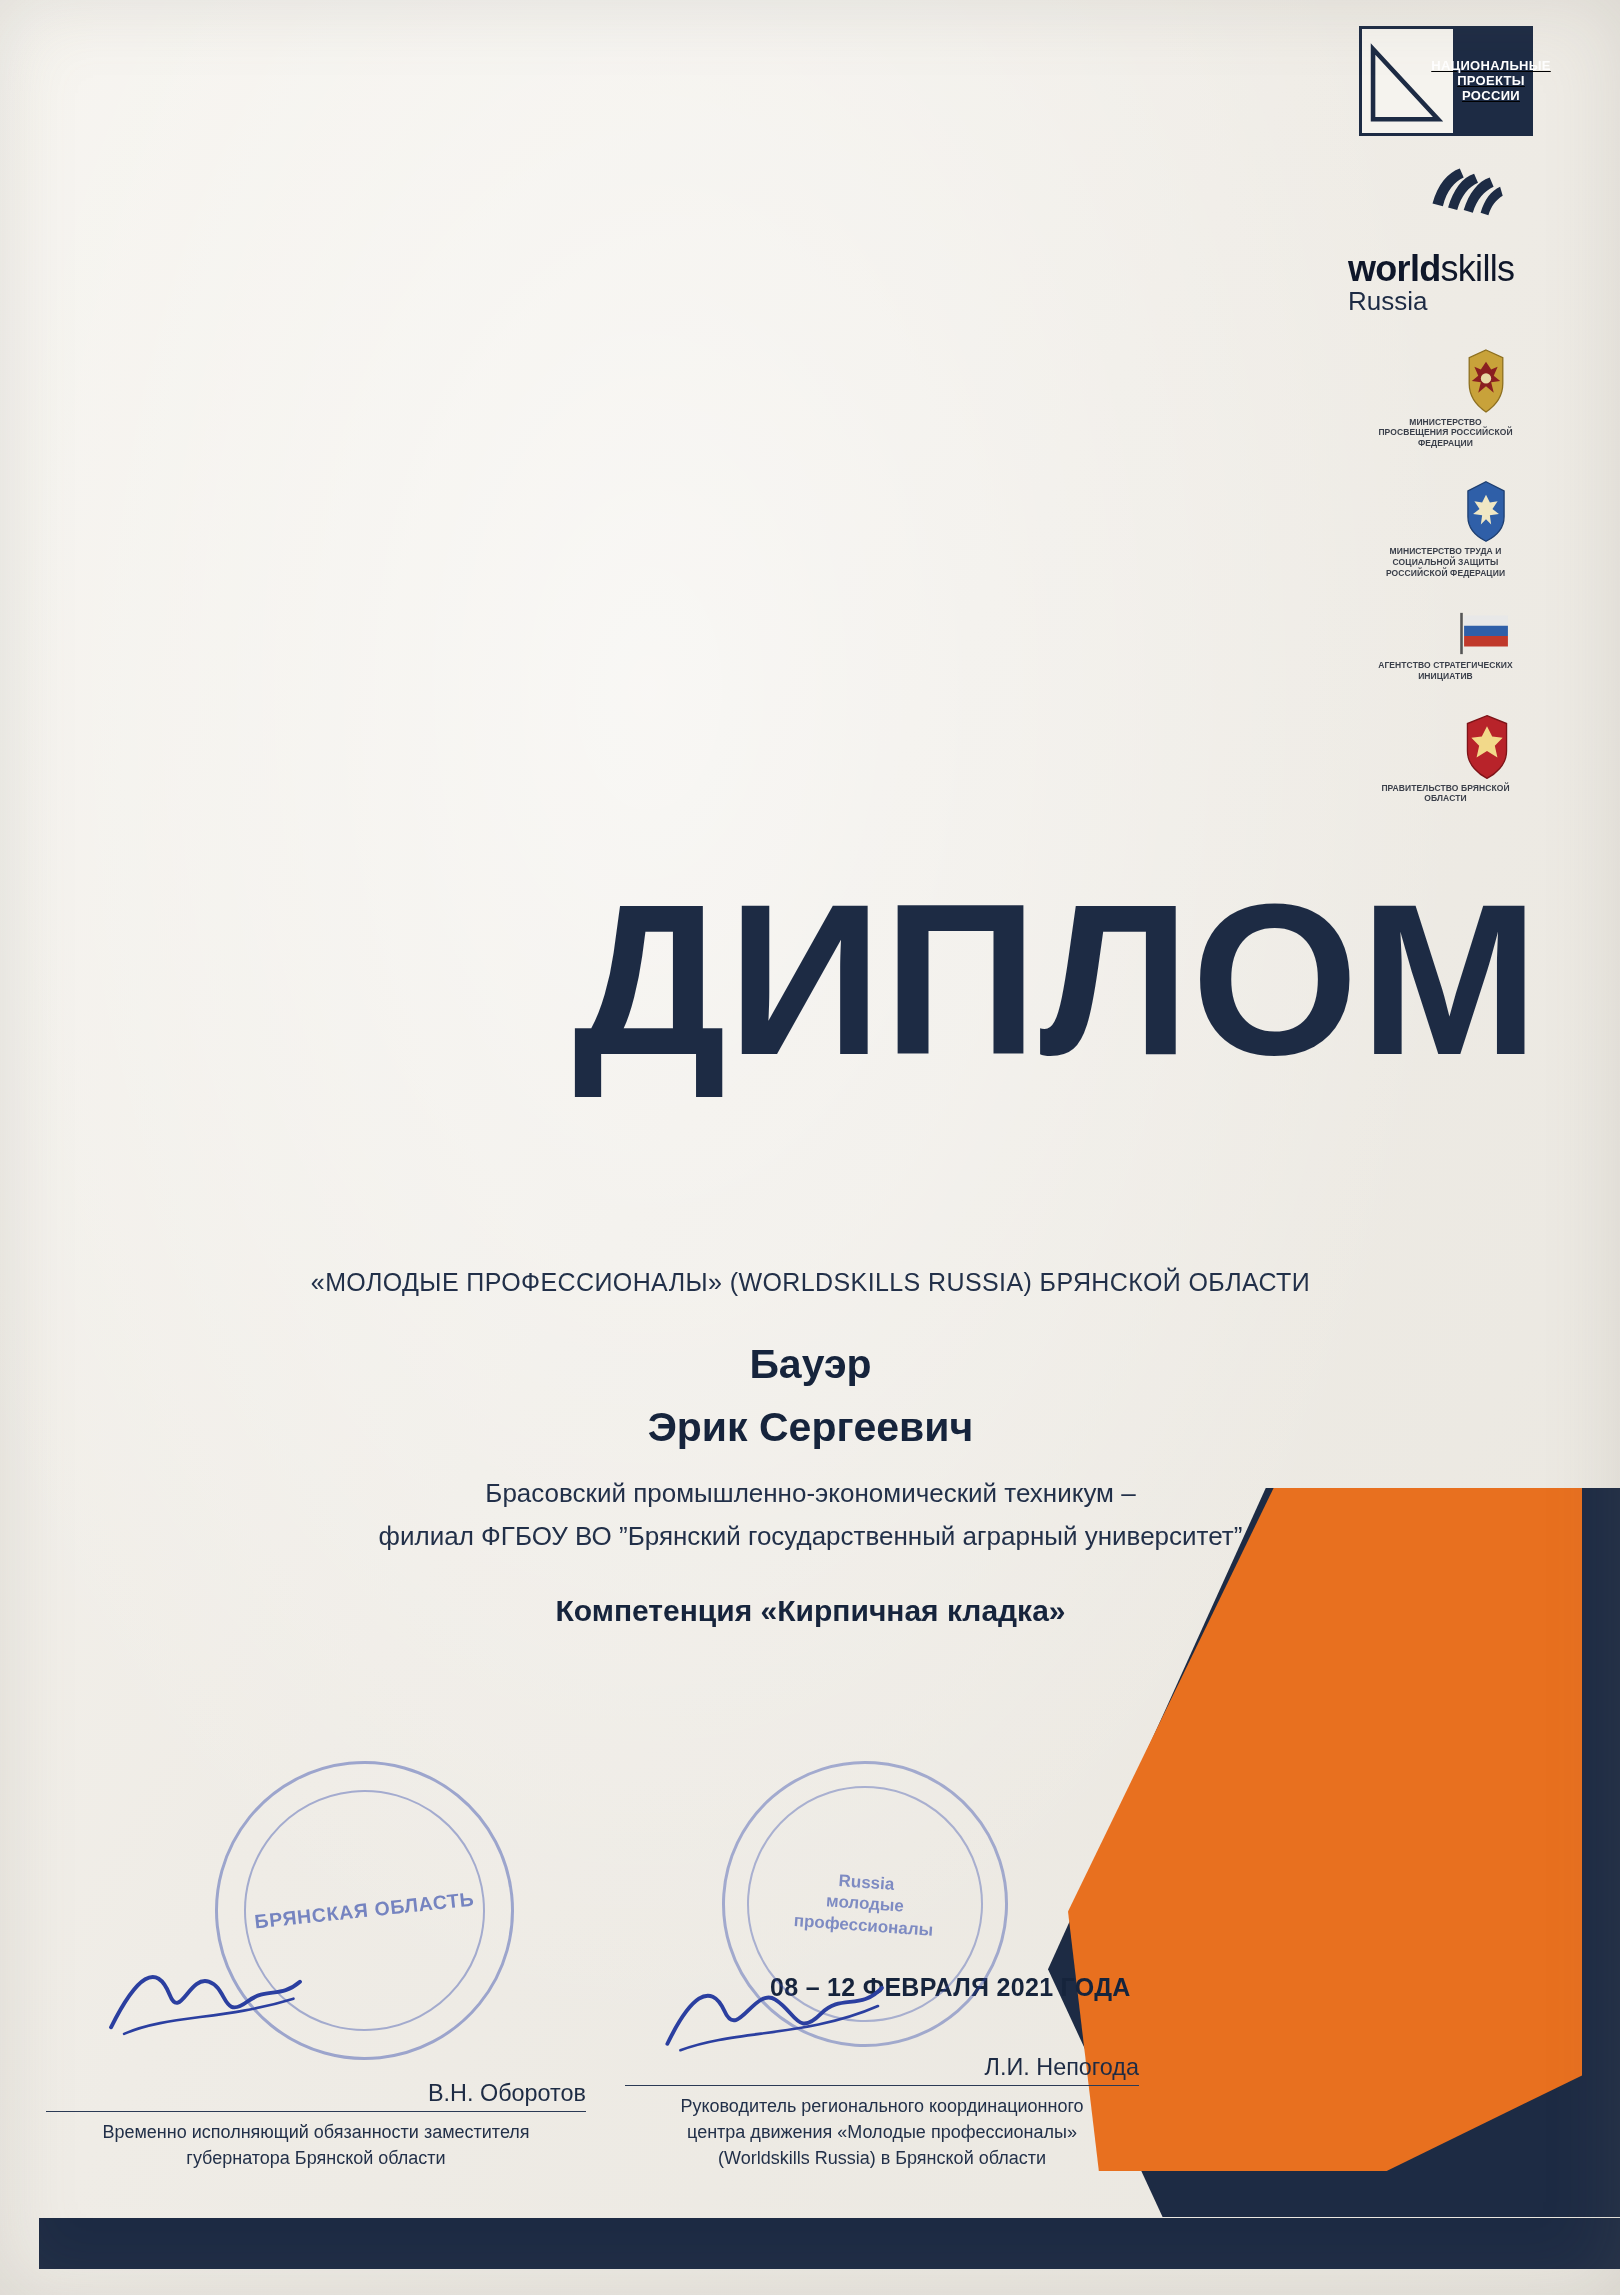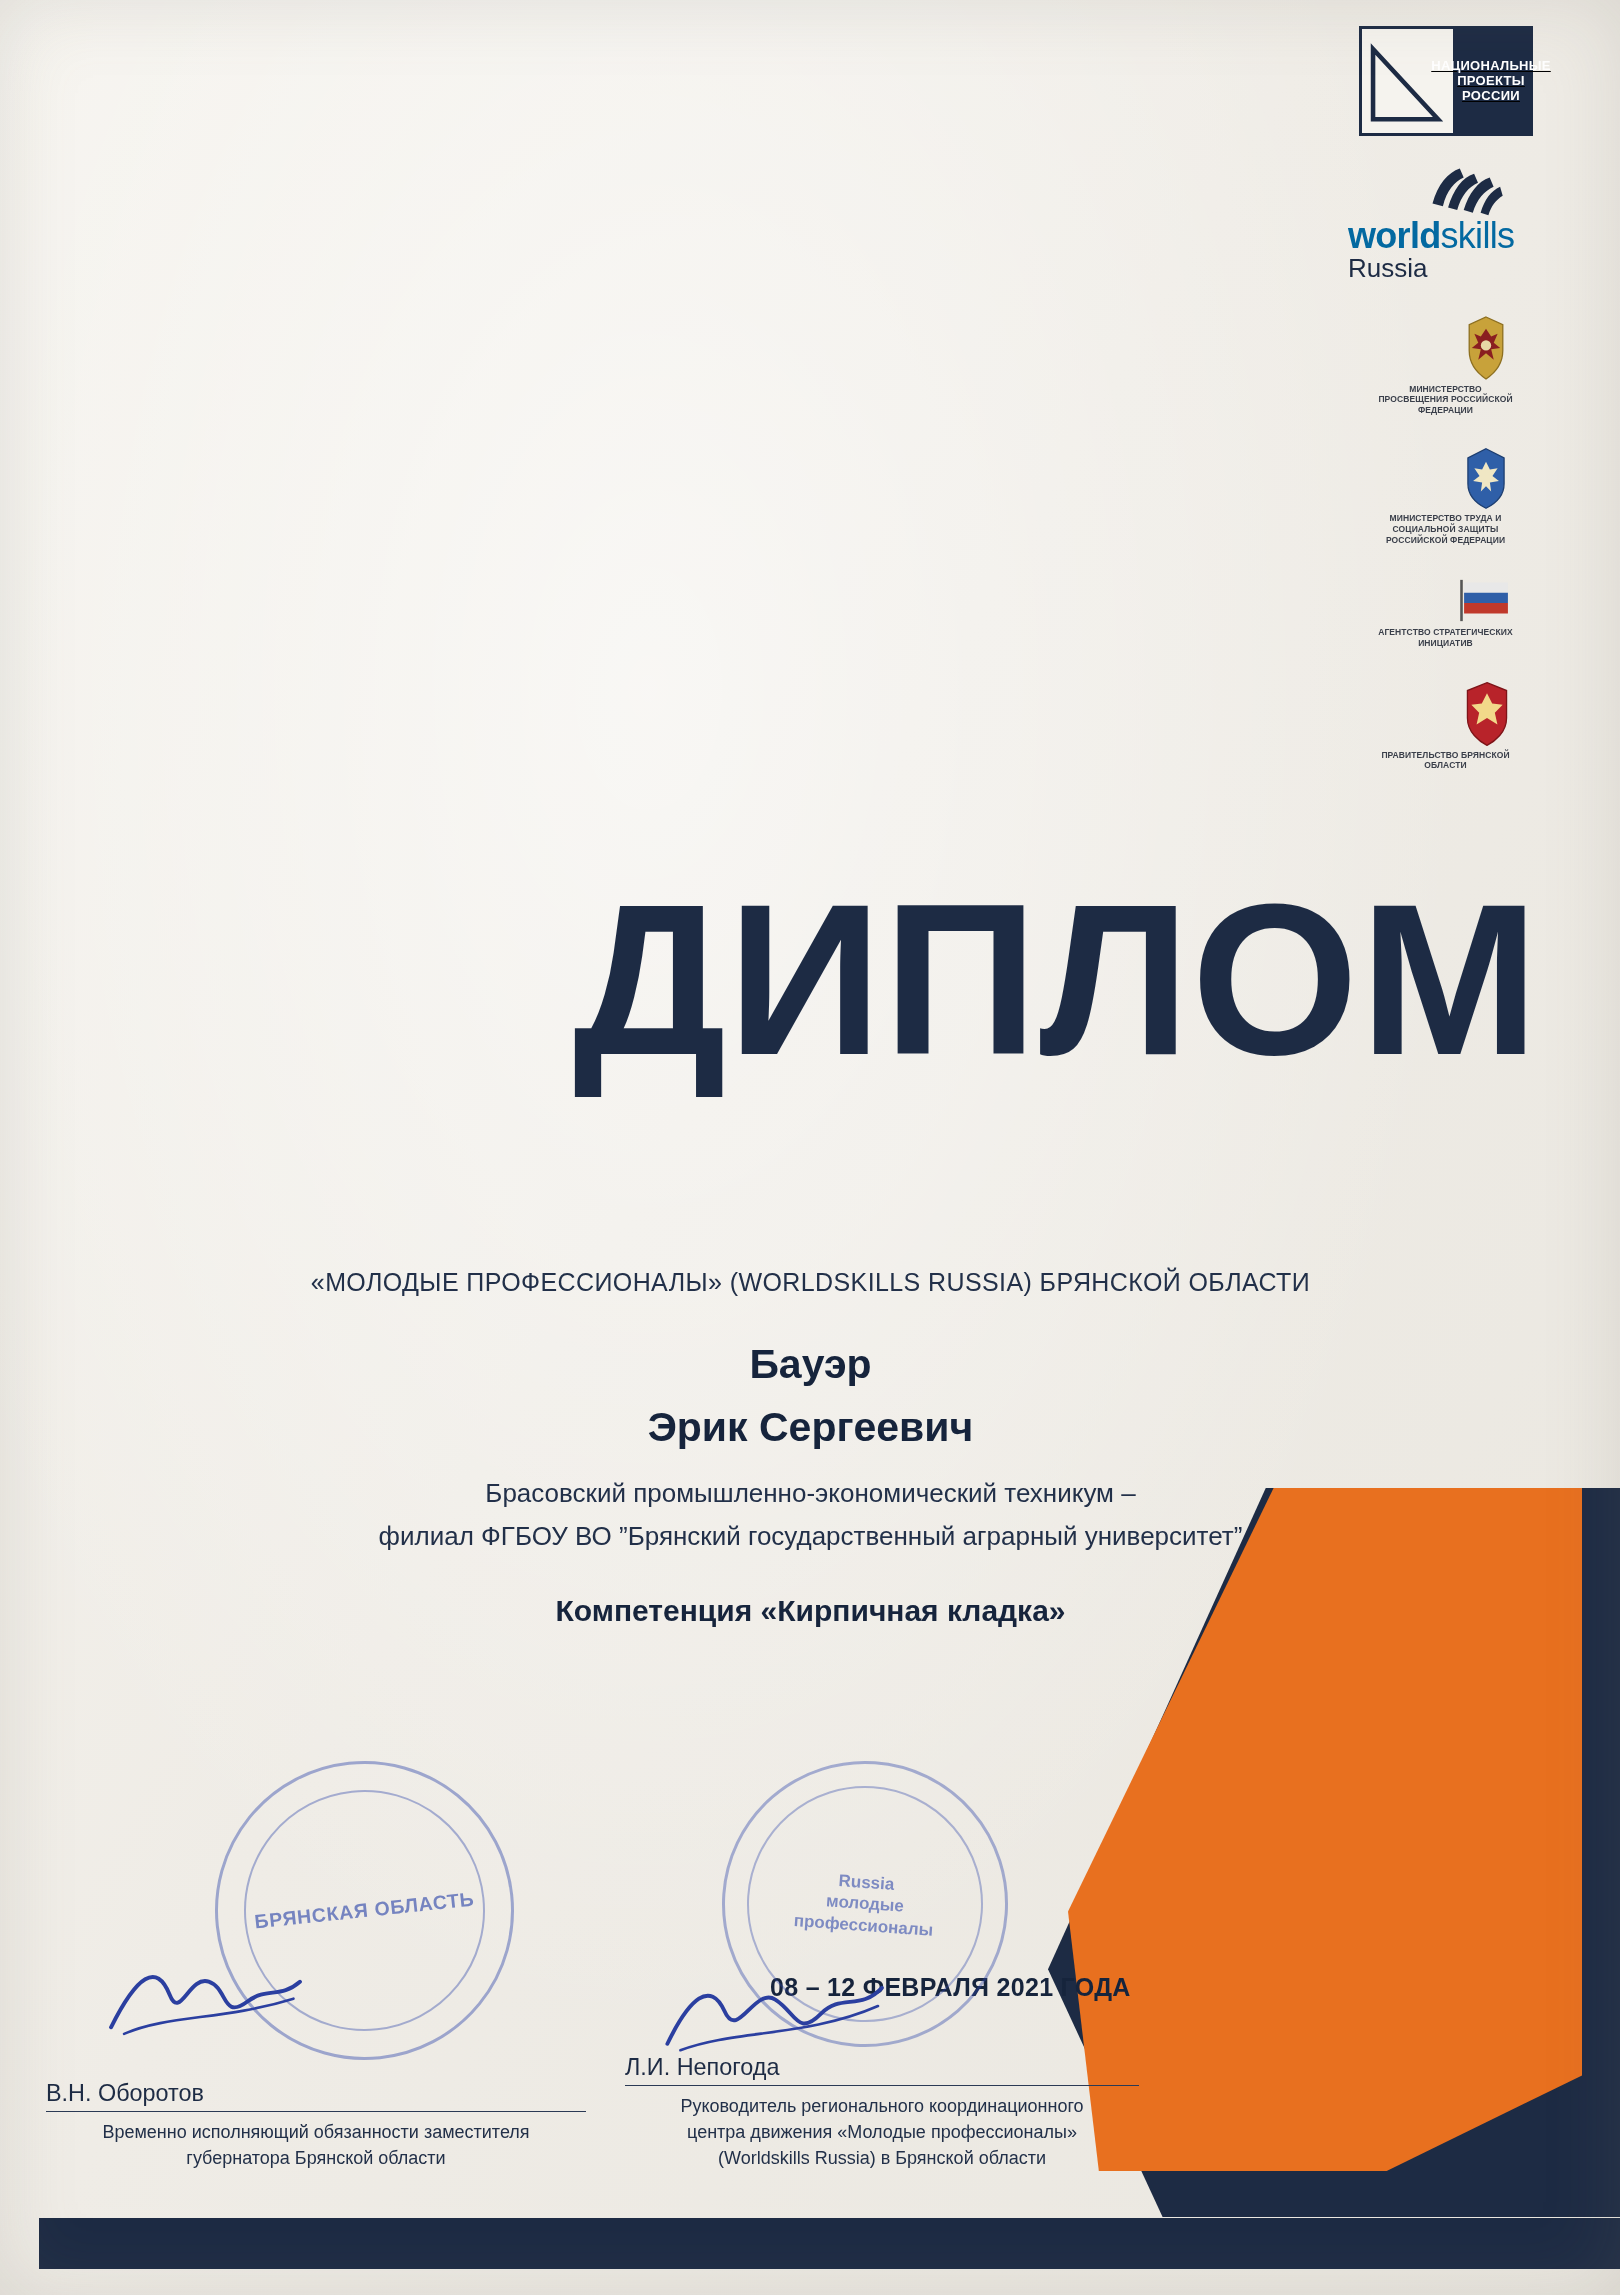--- a/index.html
+++ b/index.html
@@ -144,23 +144,24 @@
     width: 208px;
     display: flex;
     flex-direction: column;
     align-items: flex-start;
     margin-left: 13px;
   }
   .ws-mark { width: 78px; height: 60px; margin-left: 78px; }
   .ws-word {
     font-size: 36px;
     font-weight: bold;
-    color: #0369a1;
+    color: #0f172a;
     letter-spacing: -0.7px;
     line-height: 1;
+    margin-top: 33px;
   }
   .ws-word .thin { font-weight: normal; }
   .ws-sub {
     font-size: 26px;
     color: #1d2b44;
     letter-spacing: 0px;
     line-height: 1.1;
   }
 
   .emblem {
@@ -261,20 +262,21 @@
   .sig {
     position: absolute;
     text-align: center;
     color: #1d2b44;
   }
   .sig-left { left: 46px; width: 540px; bottom: 26px; }
   .sig-right { left: 625px; width: 514px; bottom: 26px; }
   .sig-name-row {
     display: flex;
     align-items: flex-end;
+    justify-content: flex-end;
     gap: 6.5px;
     height: 34px;
   }
   .sig-name {
     font-size: 23.4px;
     color: #1d2b44;
   }
   .sig-rule {
     border-top: 1.3px solid #2b3a55;
     margin-top: 3.9px;

